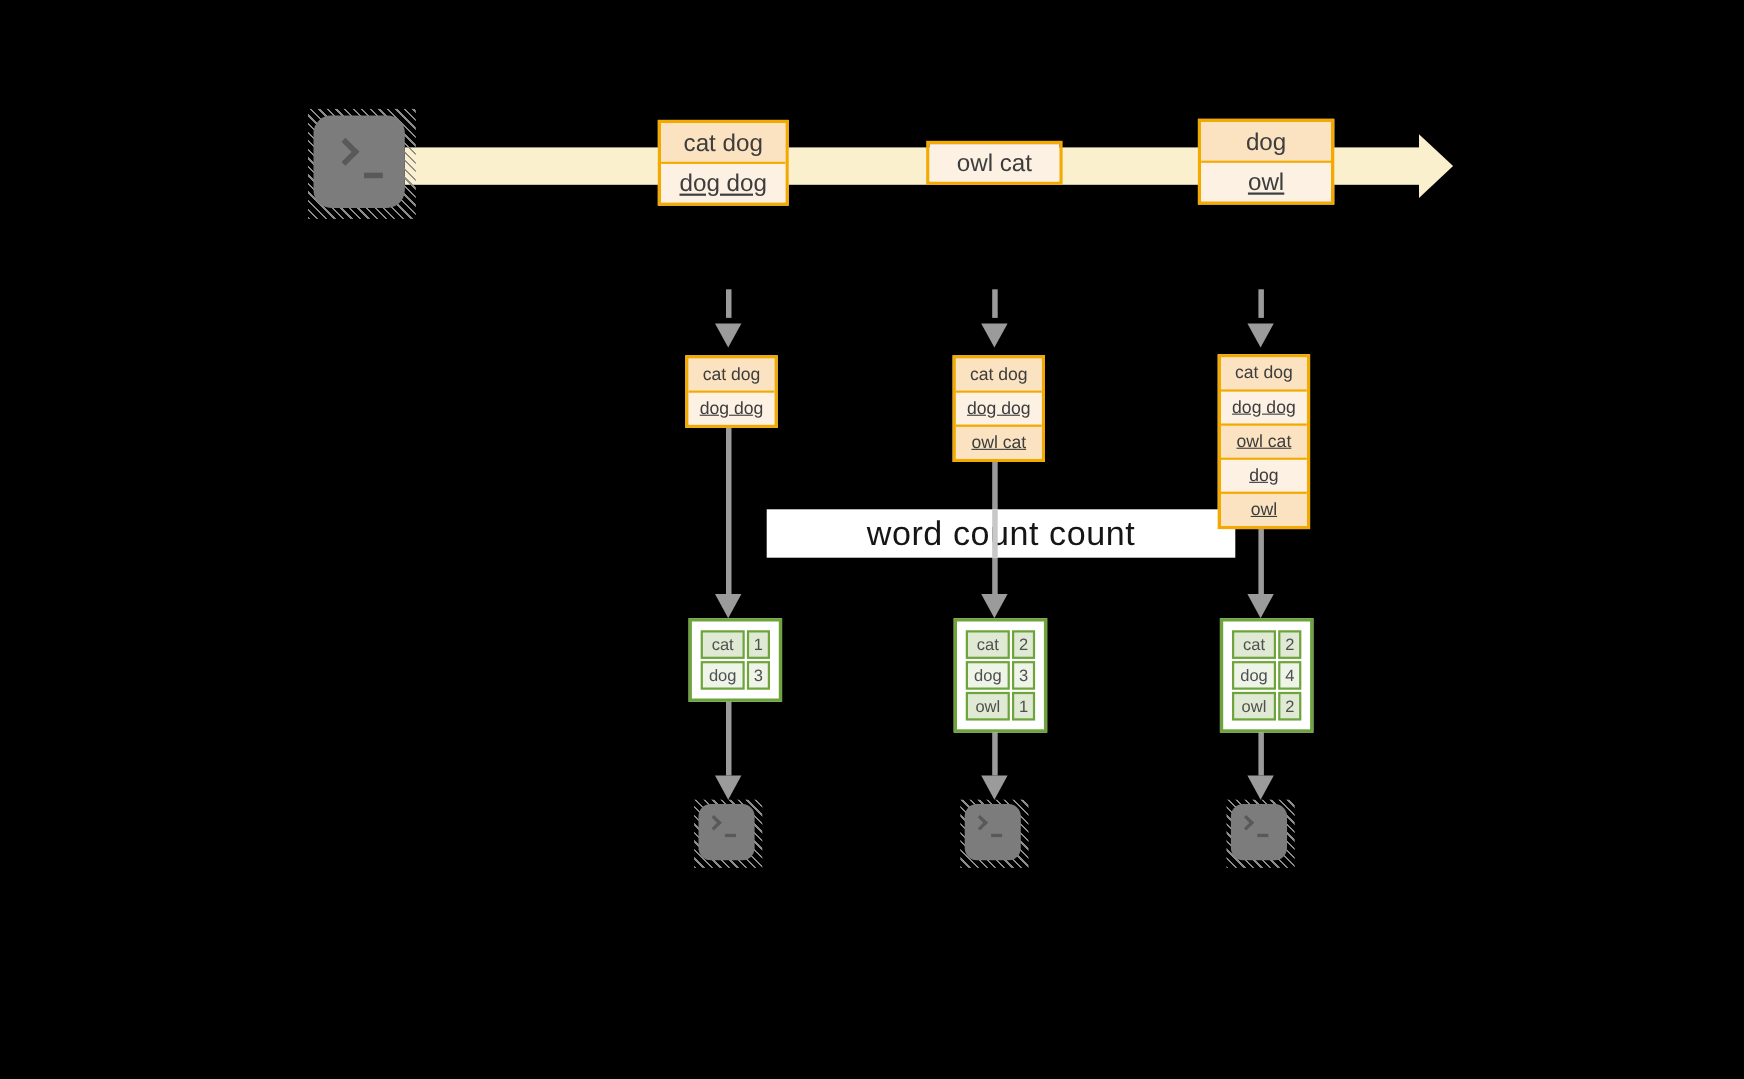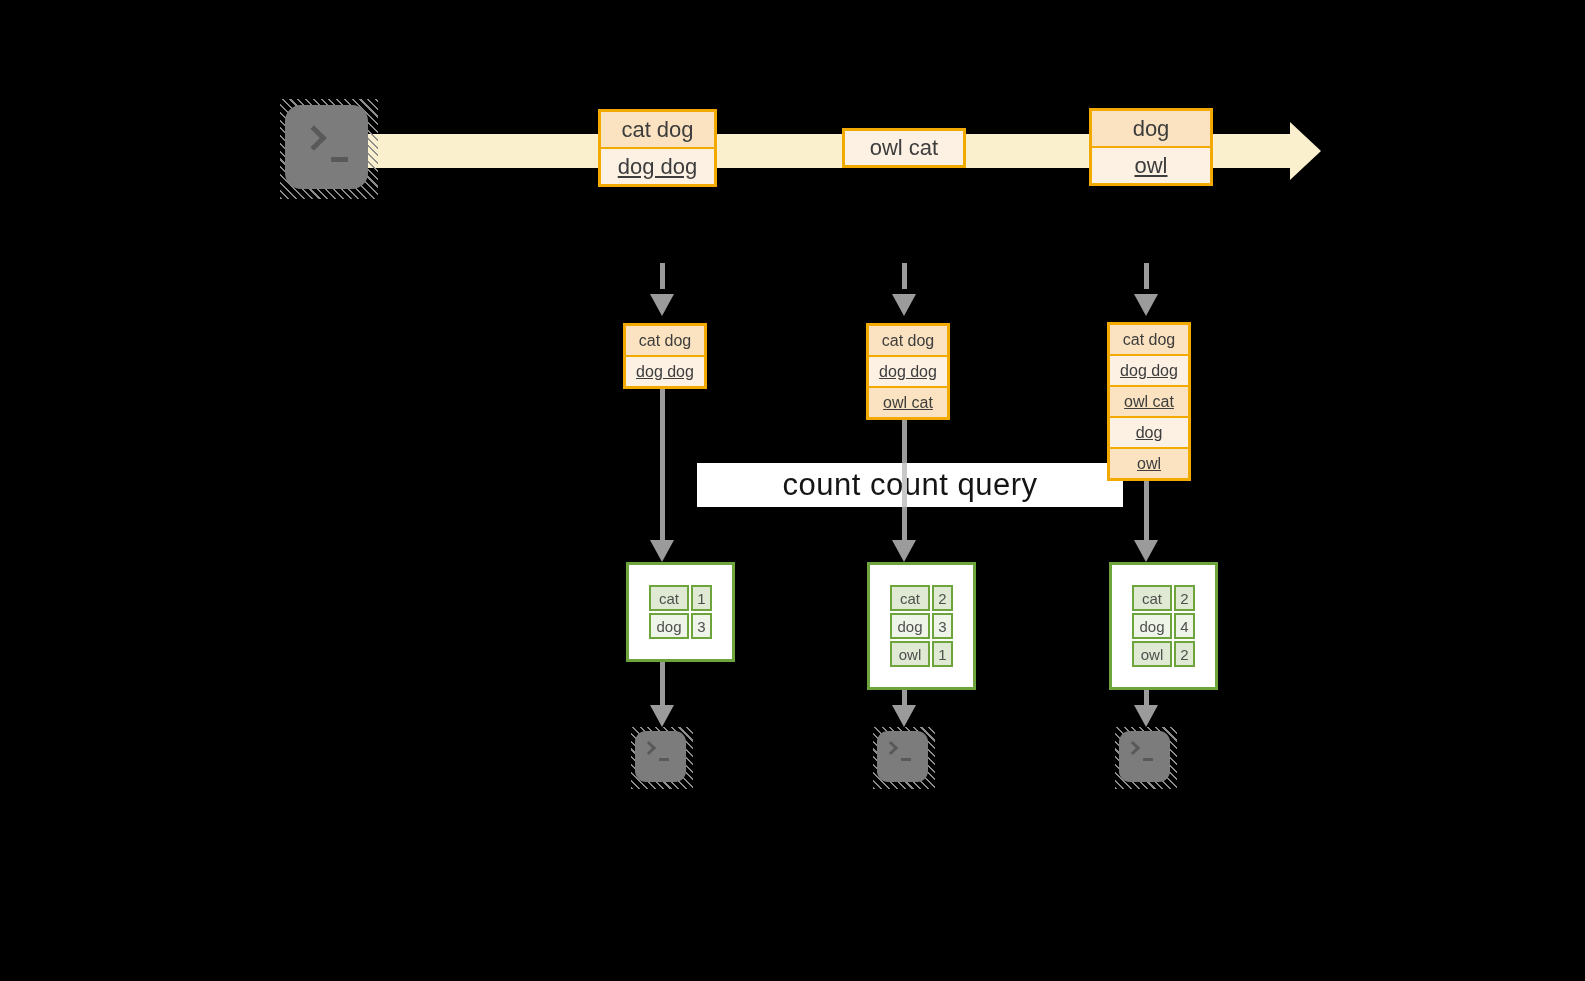--- a/index.html
+++ b/index.html
@@ -71,21 +71,21 @@
   
   .query{
     position:absolute;left:697px;top:463px;width:426px;height:44px;background:#fff;z-index:4;
     display:flex;align-items:center;justify-content:center;
     font-size:31px;font-weight:300;color:#151515;letter-spacing:.5px;
   }
   .line-over{position:absolute;left:902px;top:463px;width:5px;height:44px;background:#C8C8C8;z-index:5;}
   
   .gtable{
     position:absolute;z-index:3;border:3px solid var(--green);background:#fff;
-    display:grid;grid-template-columns:40px 21px;gap:2px;padding:20px;
+    display:grid;grid-template-columns:40px 21px;gap:2px;padding:8px;
   }
   .gcell{
     box-sizing:border-box;height:26px;border:2px solid var(--green);
     display:flex;align-items:center;justify-content:center;
     font-size:15px;color:#4F4F4F;
   }
   .gtable .gcell:nth-child(4n+1),.gtable .gcell:nth-child(4n+2){background:var(--gcell);}
   .gtable .gcell:nth-child(4n+3),.gtable .gcell:nth-child(4n+4){background:var(--gcell-light);}
 </style>
 </head>
@@ -140,21 +140,21 @@
   </div>
 
   <div class="vline" style="left:660px;top:389px;height:151px;"></div>
   <div class="tri-down" style="left:650px;top:540px;"></div>
   <div class="vline" style="left:902px;top:420px;height:120px;"></div>
   <div class="tri-down" style="left:892px;top:540px;"></div>
   <div class="vline" style="left:1144px;top:481px;height:59px;"></div>
   <div class="tri-down" style="left:1134px;top:540px;"></div>
 
   <div class="query">
-    <span>count count query</span>
+    <span>word count count</span>
   </div>
   <div class="line-over"></div>
 
   <div class="gtable" style="left:626px;top:562px;">
     <div class="gcell">cat</div>
     <div class="gcell">1</div>
     <div class="gcell">dog</div>
     <div class="gcell">3</div>
   </div>
   <div class="gtable" style="left:867px;top:562px;">

